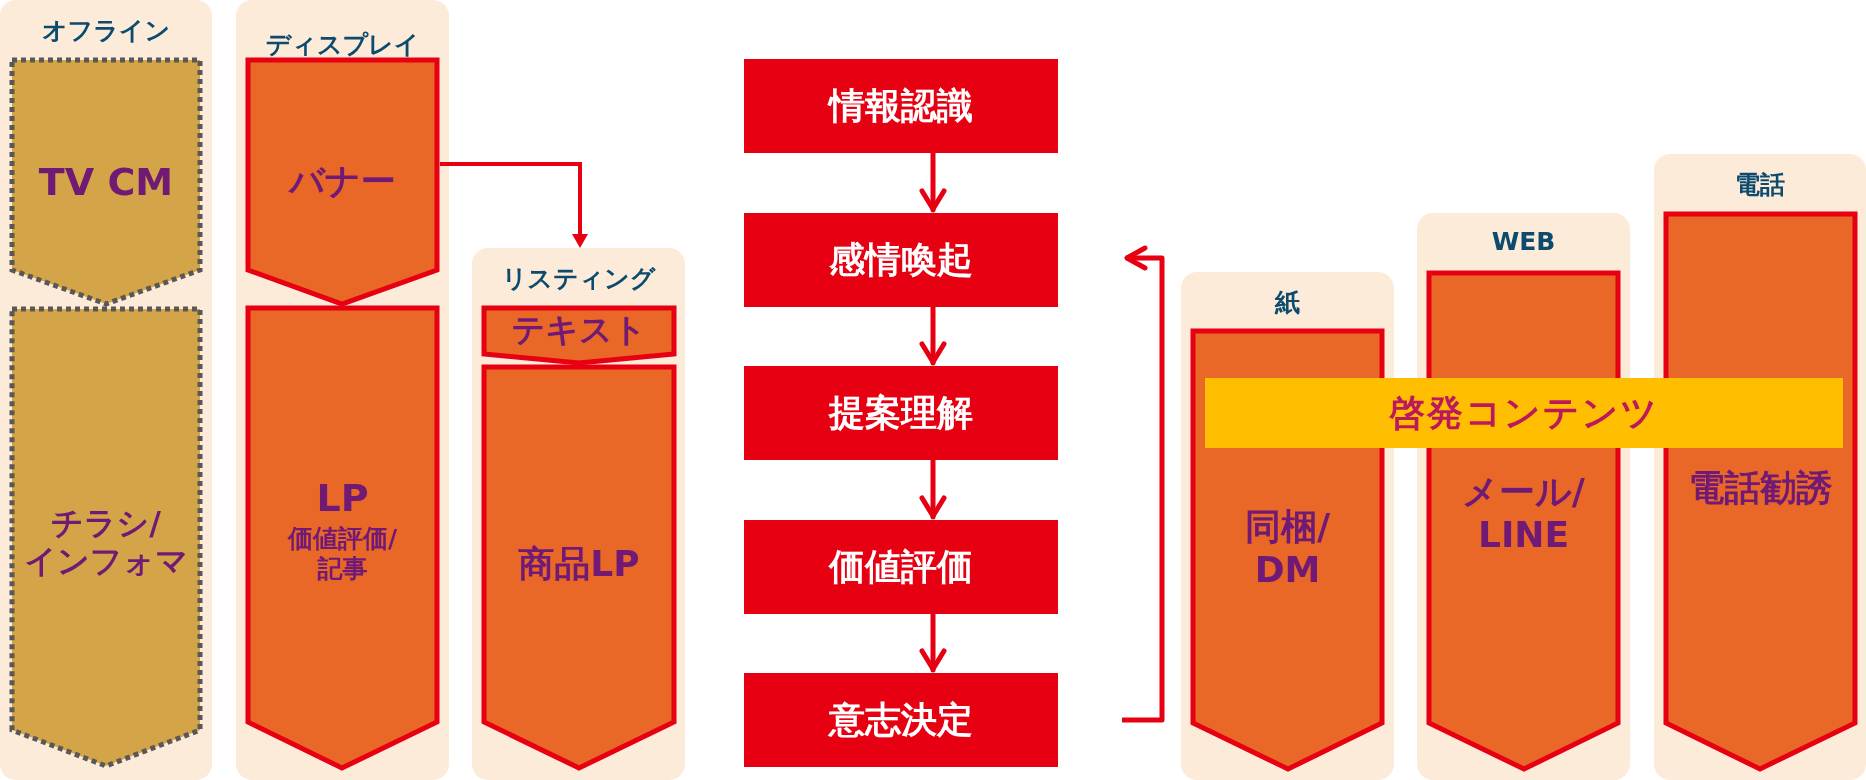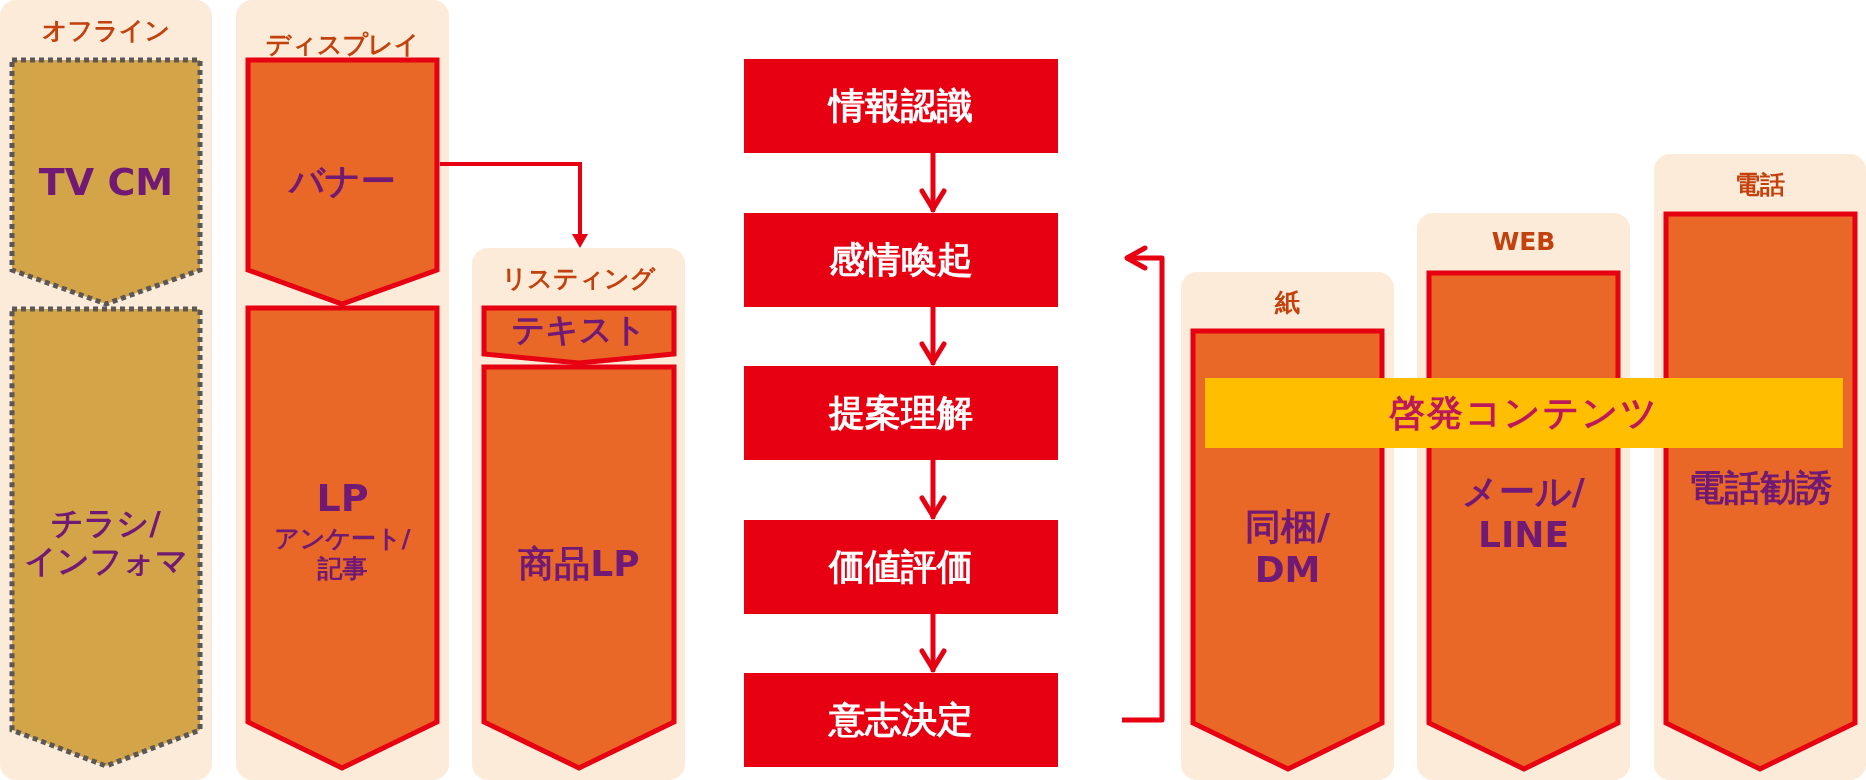--- a/index.html
+++ b/index.html
@@ -1,18 +1,18 @@
 <!DOCTYPE html>
 <html><head>
 <meta charset="utf-8">
 <style>
   html,body{margin:0;padding:0;background:#ffffff;}
   body{width:1866px;height:780px;position:relative;overflow:hidden;font-family:"DejaVu Sans","Liberation Sans",sans-serif;}
   .panel{position:absolute;background:#fcebd9;border-radius:16px;}
-  .panel-title{position:absolute;left:0;right:0;text-align:center;font-weight:bold;color:#c2410c;font-size:25px;}
+  .panel-title{position:absolute;left:0;right:0;text-align:center;font-weight:bold;color:#0c4a6e;font-size:25px;}
   svg.layer{position:absolute;left:0;top:0;}
   .label{position:absolute;text-align:center;color:#701a75;font-weight:bold;line-height:1.2;}
   .flow-box{position:absolute;left:744px;width:314px;height:94px;background:#e60012;color:#fff;font-weight:bold;font-size:36px;display:flex;align-items:center;justify-content:center;}
   .band{position:absolute;left:1205px;top:378px;width:638px;height:70px;background:#ffbe00;display:flex;align-items:center;justify-content:center;color:#be185d;font-weight:bold;font-size:36px;letter-spacing:2px;}
 </style>
 </head>
 <body>
 
 <div class="panel" style="left:0;top:0;width:212px;height:780px;">
   <div class="panel-title" style="top:14px;">オフライン</div>
@@ -68,21 +68,21 @@
   <polygon points="1193,331 1382,331 1382,723 1288,769 1193,723" fill="#e96727" stroke="#e60012" stroke-width="5"></polygon>
   <polygon points="1429,273 1618,273 1618,723 1524,769 1429,723" fill="#e96727" stroke="#e60012" stroke-width="5"></polygon>
   <polygon points="1666,214 1855,214 1855,723 1760,769 1666,723" fill="#e96727" stroke="#e60012" stroke-width="5"></polygon>
 </svg>
 
 <div class="label" style="left:12px;top:160px;width:188px;font-size:38px;">TV CM</div>
 <div class="label" style="left:12px;top:504px;width:188px;font-size:32px;white-space:pre-line;">チラシ/
 インフォマ</div>
 <div class="label" style="left:248px;top:160px;width:189px;font-size:35px;">バナー</div>
 <div class="label" style="left:248px;top:476px;width:189px;font-size:38px;">LP</div>
-<div class="label" style="left:248px;top:524px;width:189px;font-size:25px;white-space:pre-line;">アンケート/
+<div class="label" style="left:248px;top:524px;width:189px;font-size:25px;white-space:pre-line;">価値評価/
 記事</div>
 <div class="label" style="left:484px;top:310px;width:190px;font-size:33px;">テキスト</div>
 <div class="label" style="left:484px;top:542px;width:190px;font-size:36px;">商品LP</div>
 
 <div class="flow-box" style="top:59px;">
     <span>情報認識</span>
   </div>
 <div class="flow-box" style="top:213px;">
     <span>感情喚起</span>
   </div>

